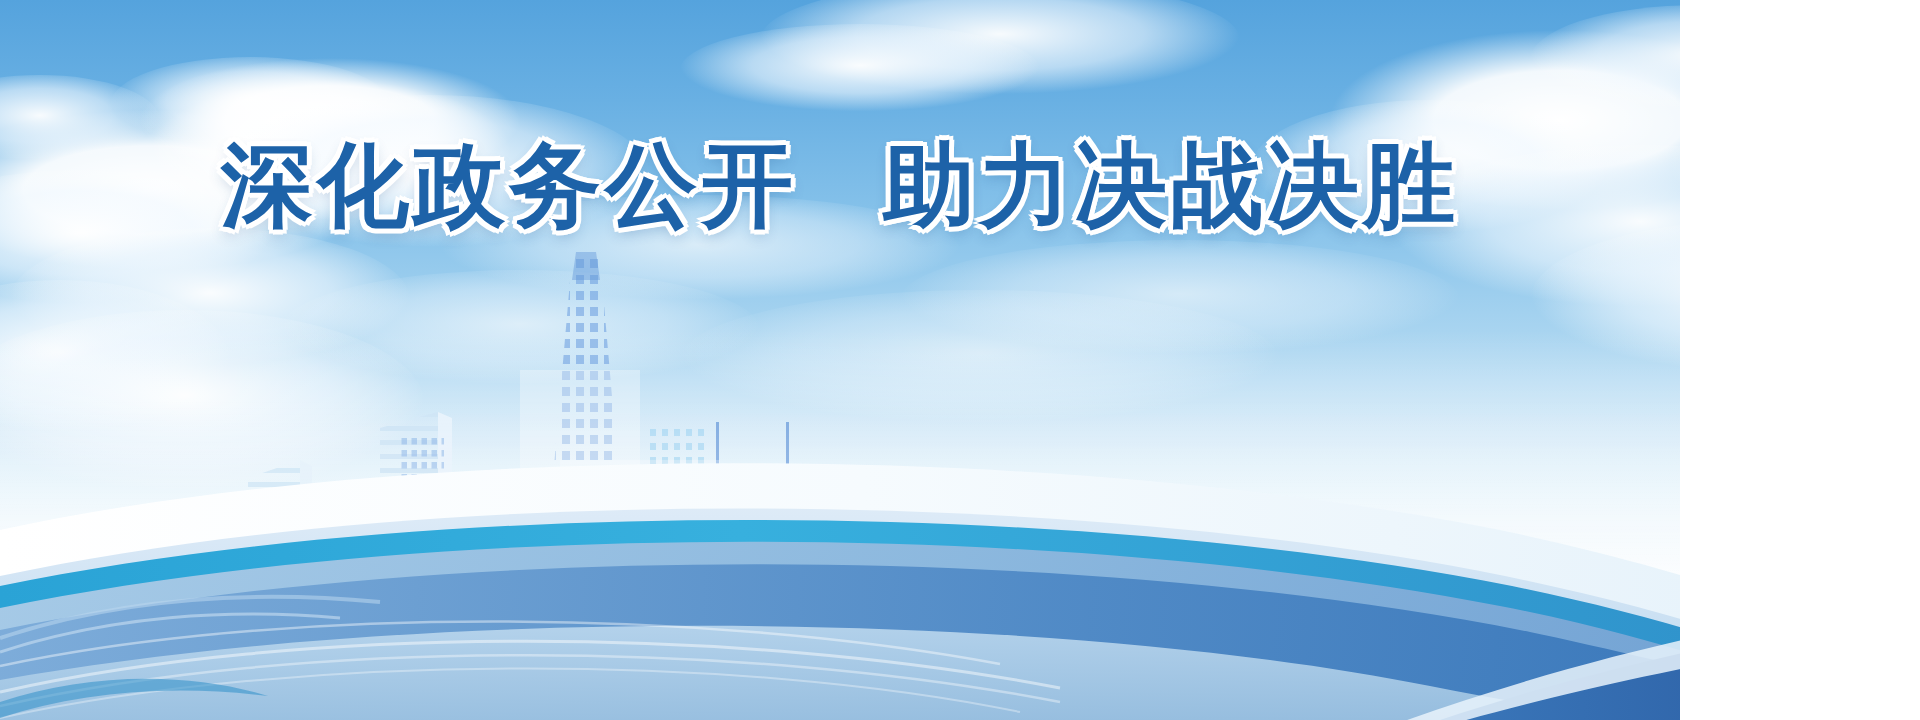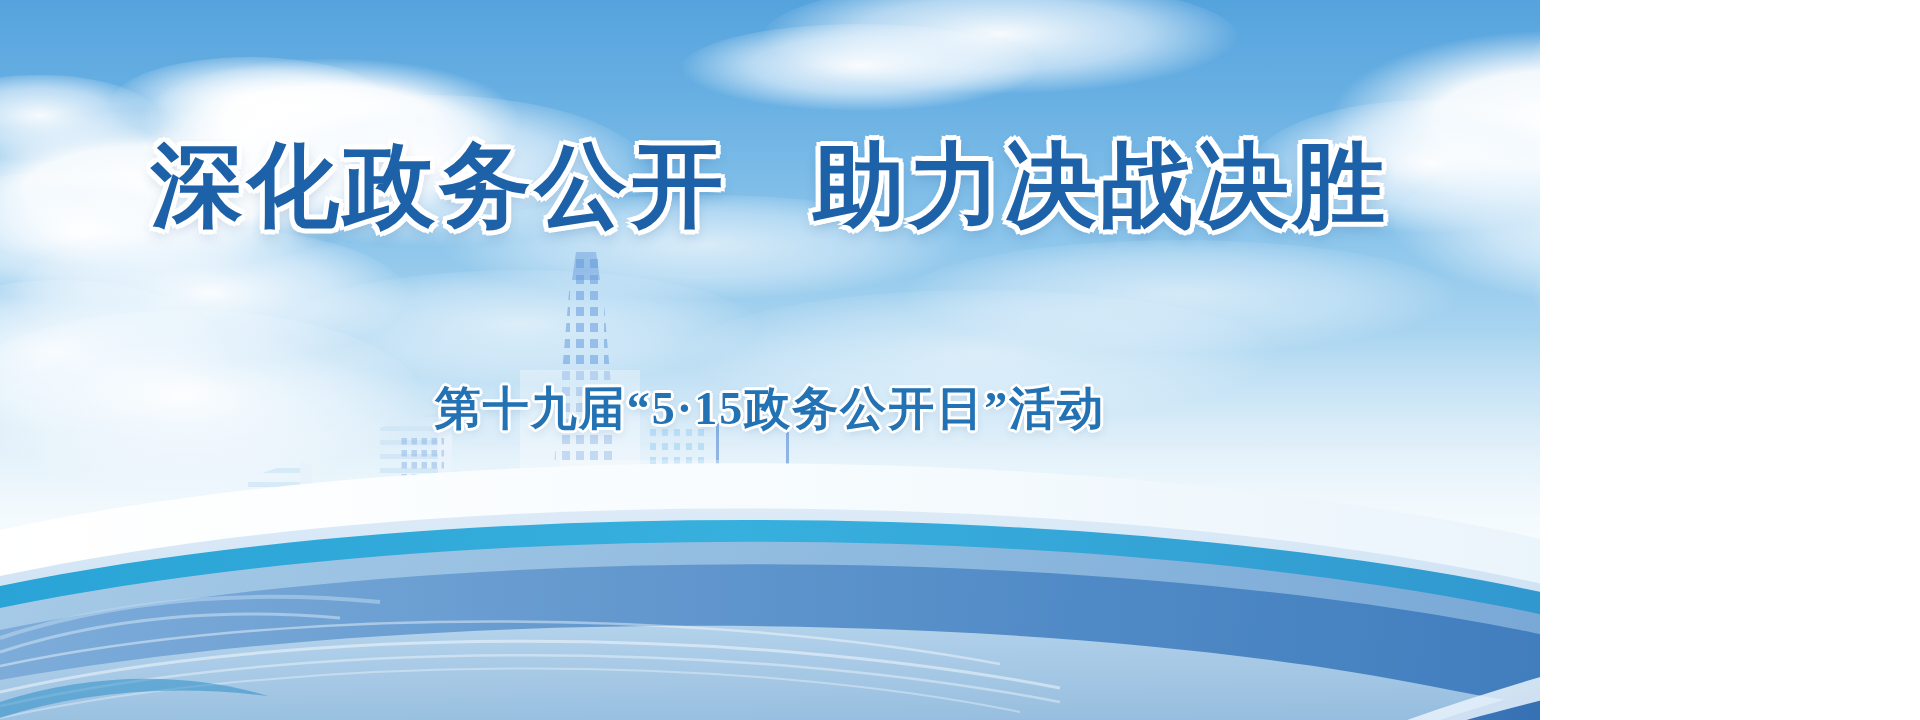--- a/index.html
+++ b/index.html
@@ -1,20 +1,20 @@
 <!DOCTYPE html>
 <html><head>
 <meta charset="utf-8">
 <style>
   html,body{margin:0;padding:0;background:#fff;}
   body{font-family:"Liberation Serif",serif;}
 
   #banner{
     position:relative;
-    width:1540px;height:720px;
+    width:1680px;height:720px;
     overflow:hidden;
     background:#8ec7ec;
   }
 
   
   .sky{
     position:absolute;inset:0;
     background:
       linear-gradient(to bottom,
         #55a3dd 0%,
@@ -350,15 +350,14 @@
       </g>
 
       <path d="M0,322 C90,292 190,292 268,316 C170,304 80,312 0,338 Z" fill="#2f8fc9" opacity=".55"></path>
     </svg>
   </div>
 
   <div id="headline">
     <span>深化政务公开</span><span class="gap"></span><span>助力决战决胜</span>
   </div>
 
-  <div id="subline">第十九届“5·15政务公开日”活动</div>
 
 </div>
 
 </body></html>

